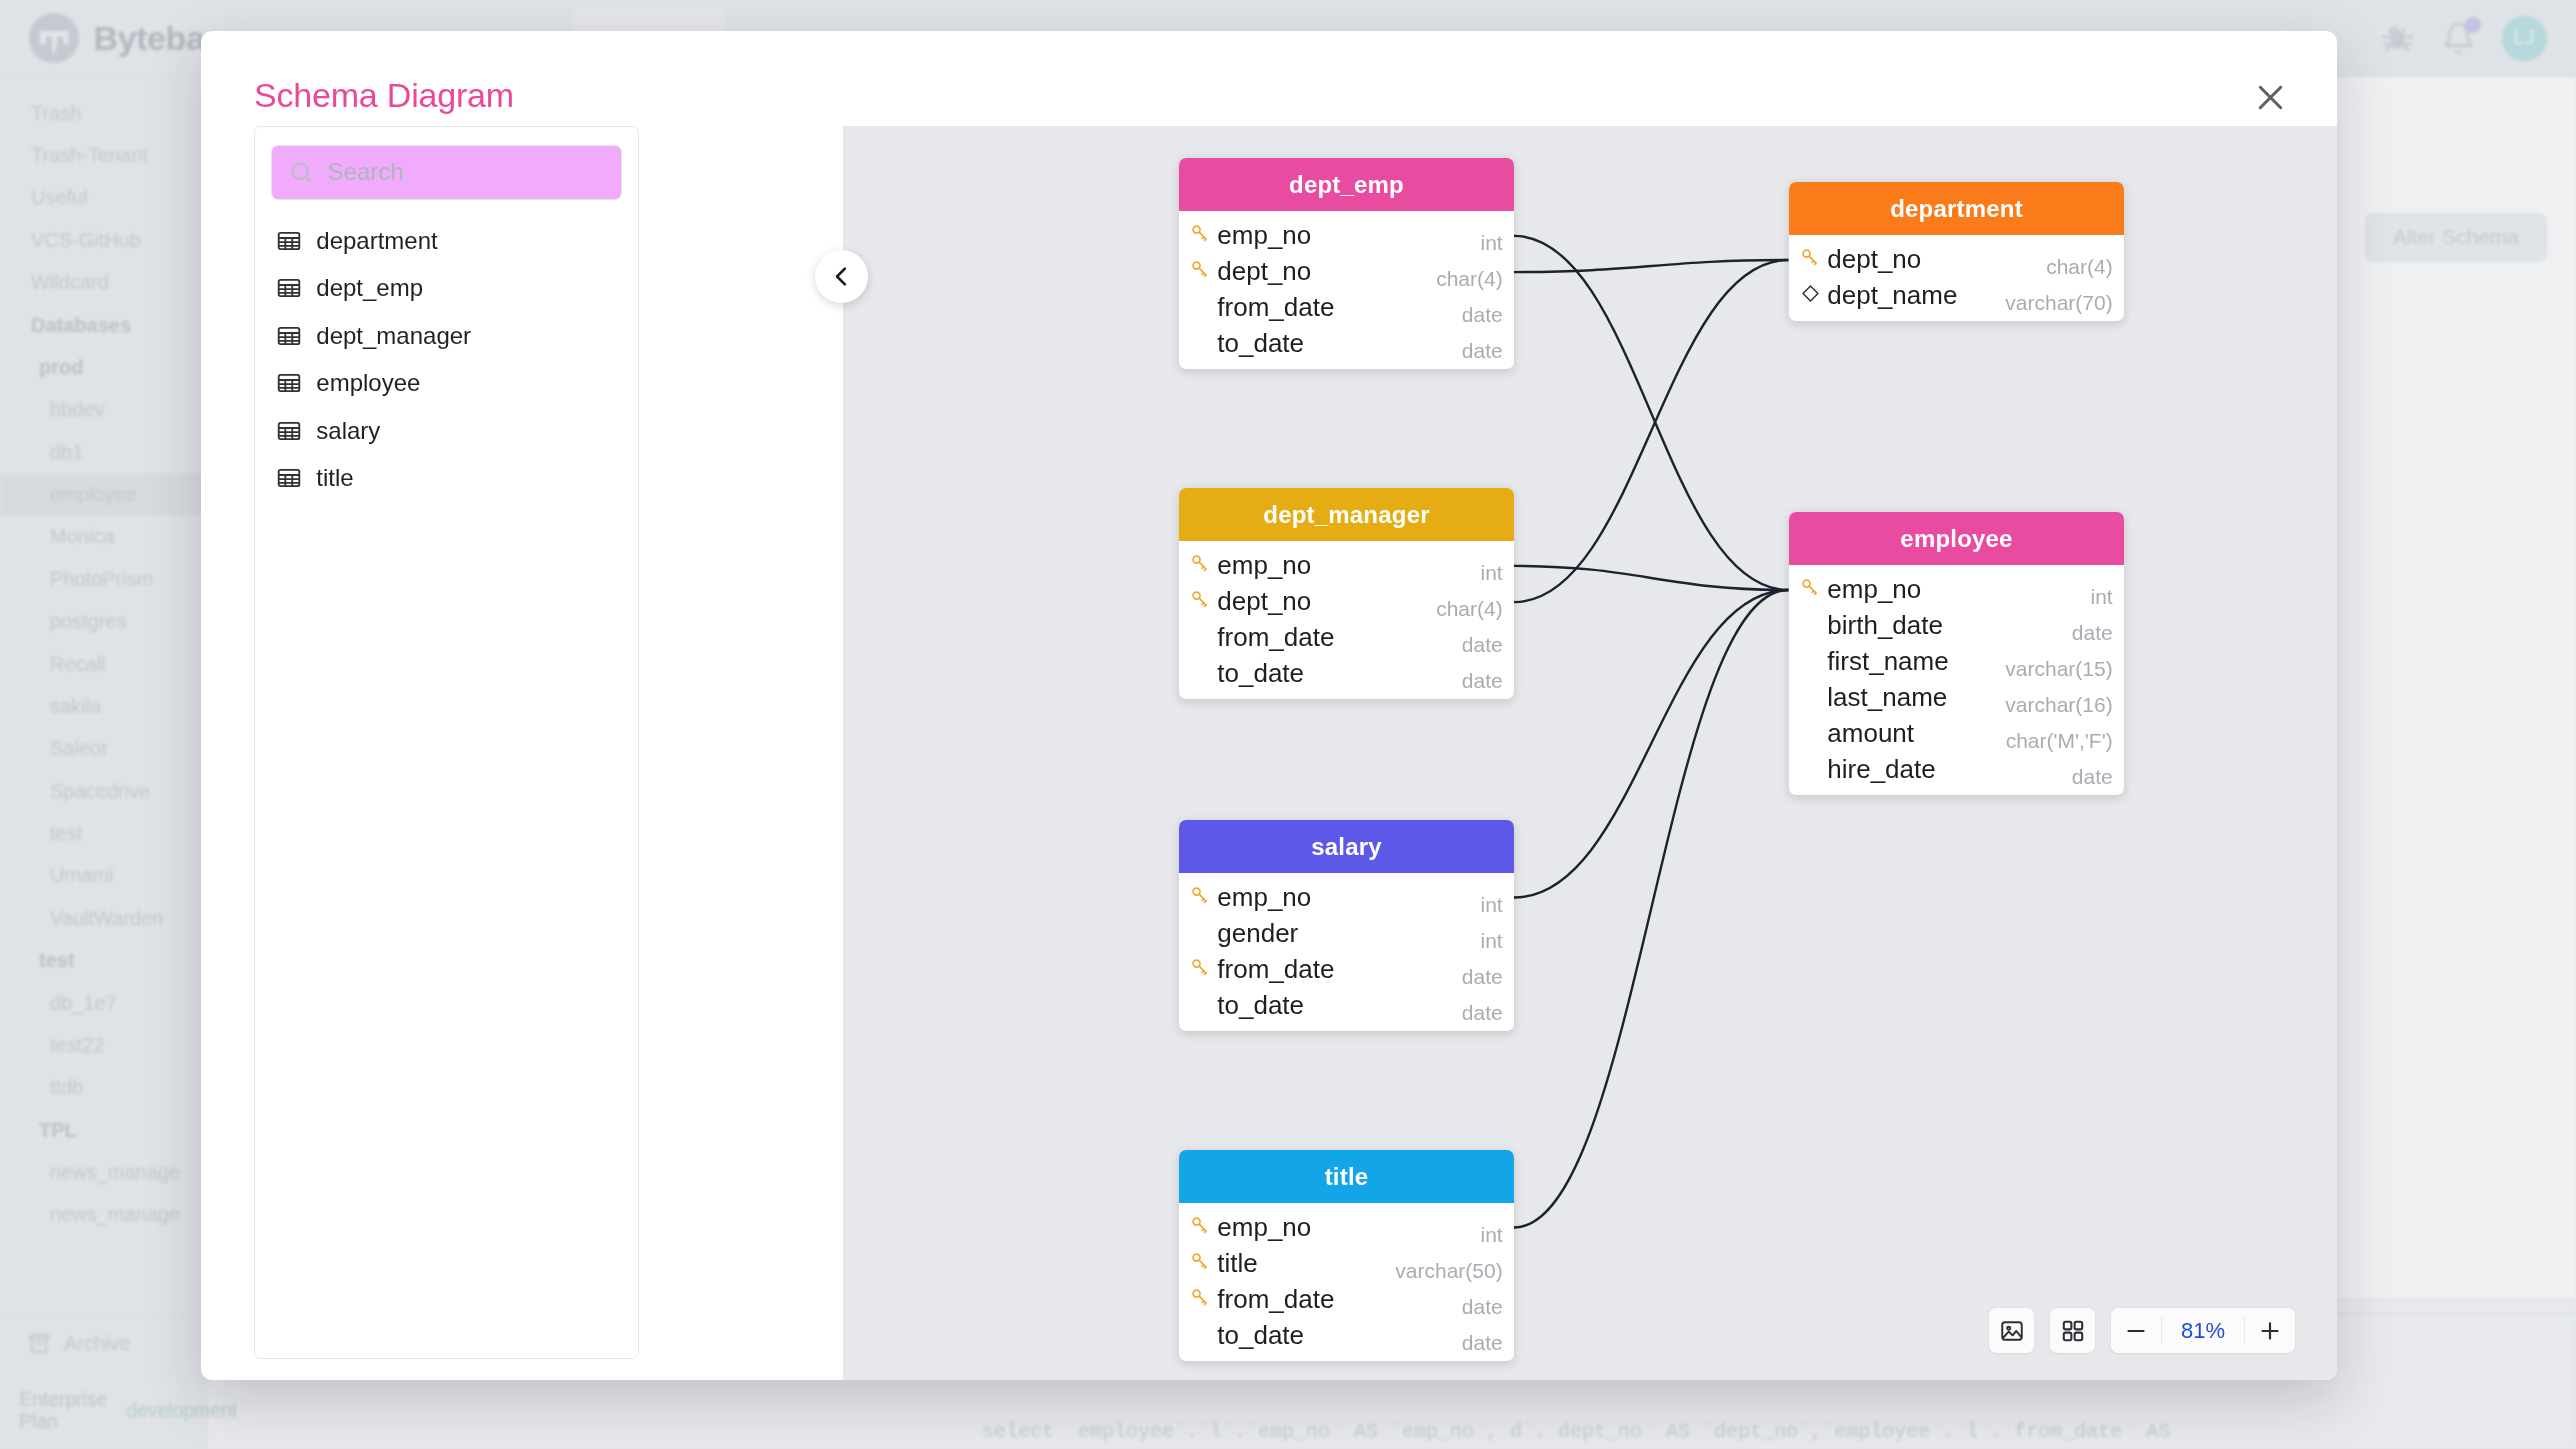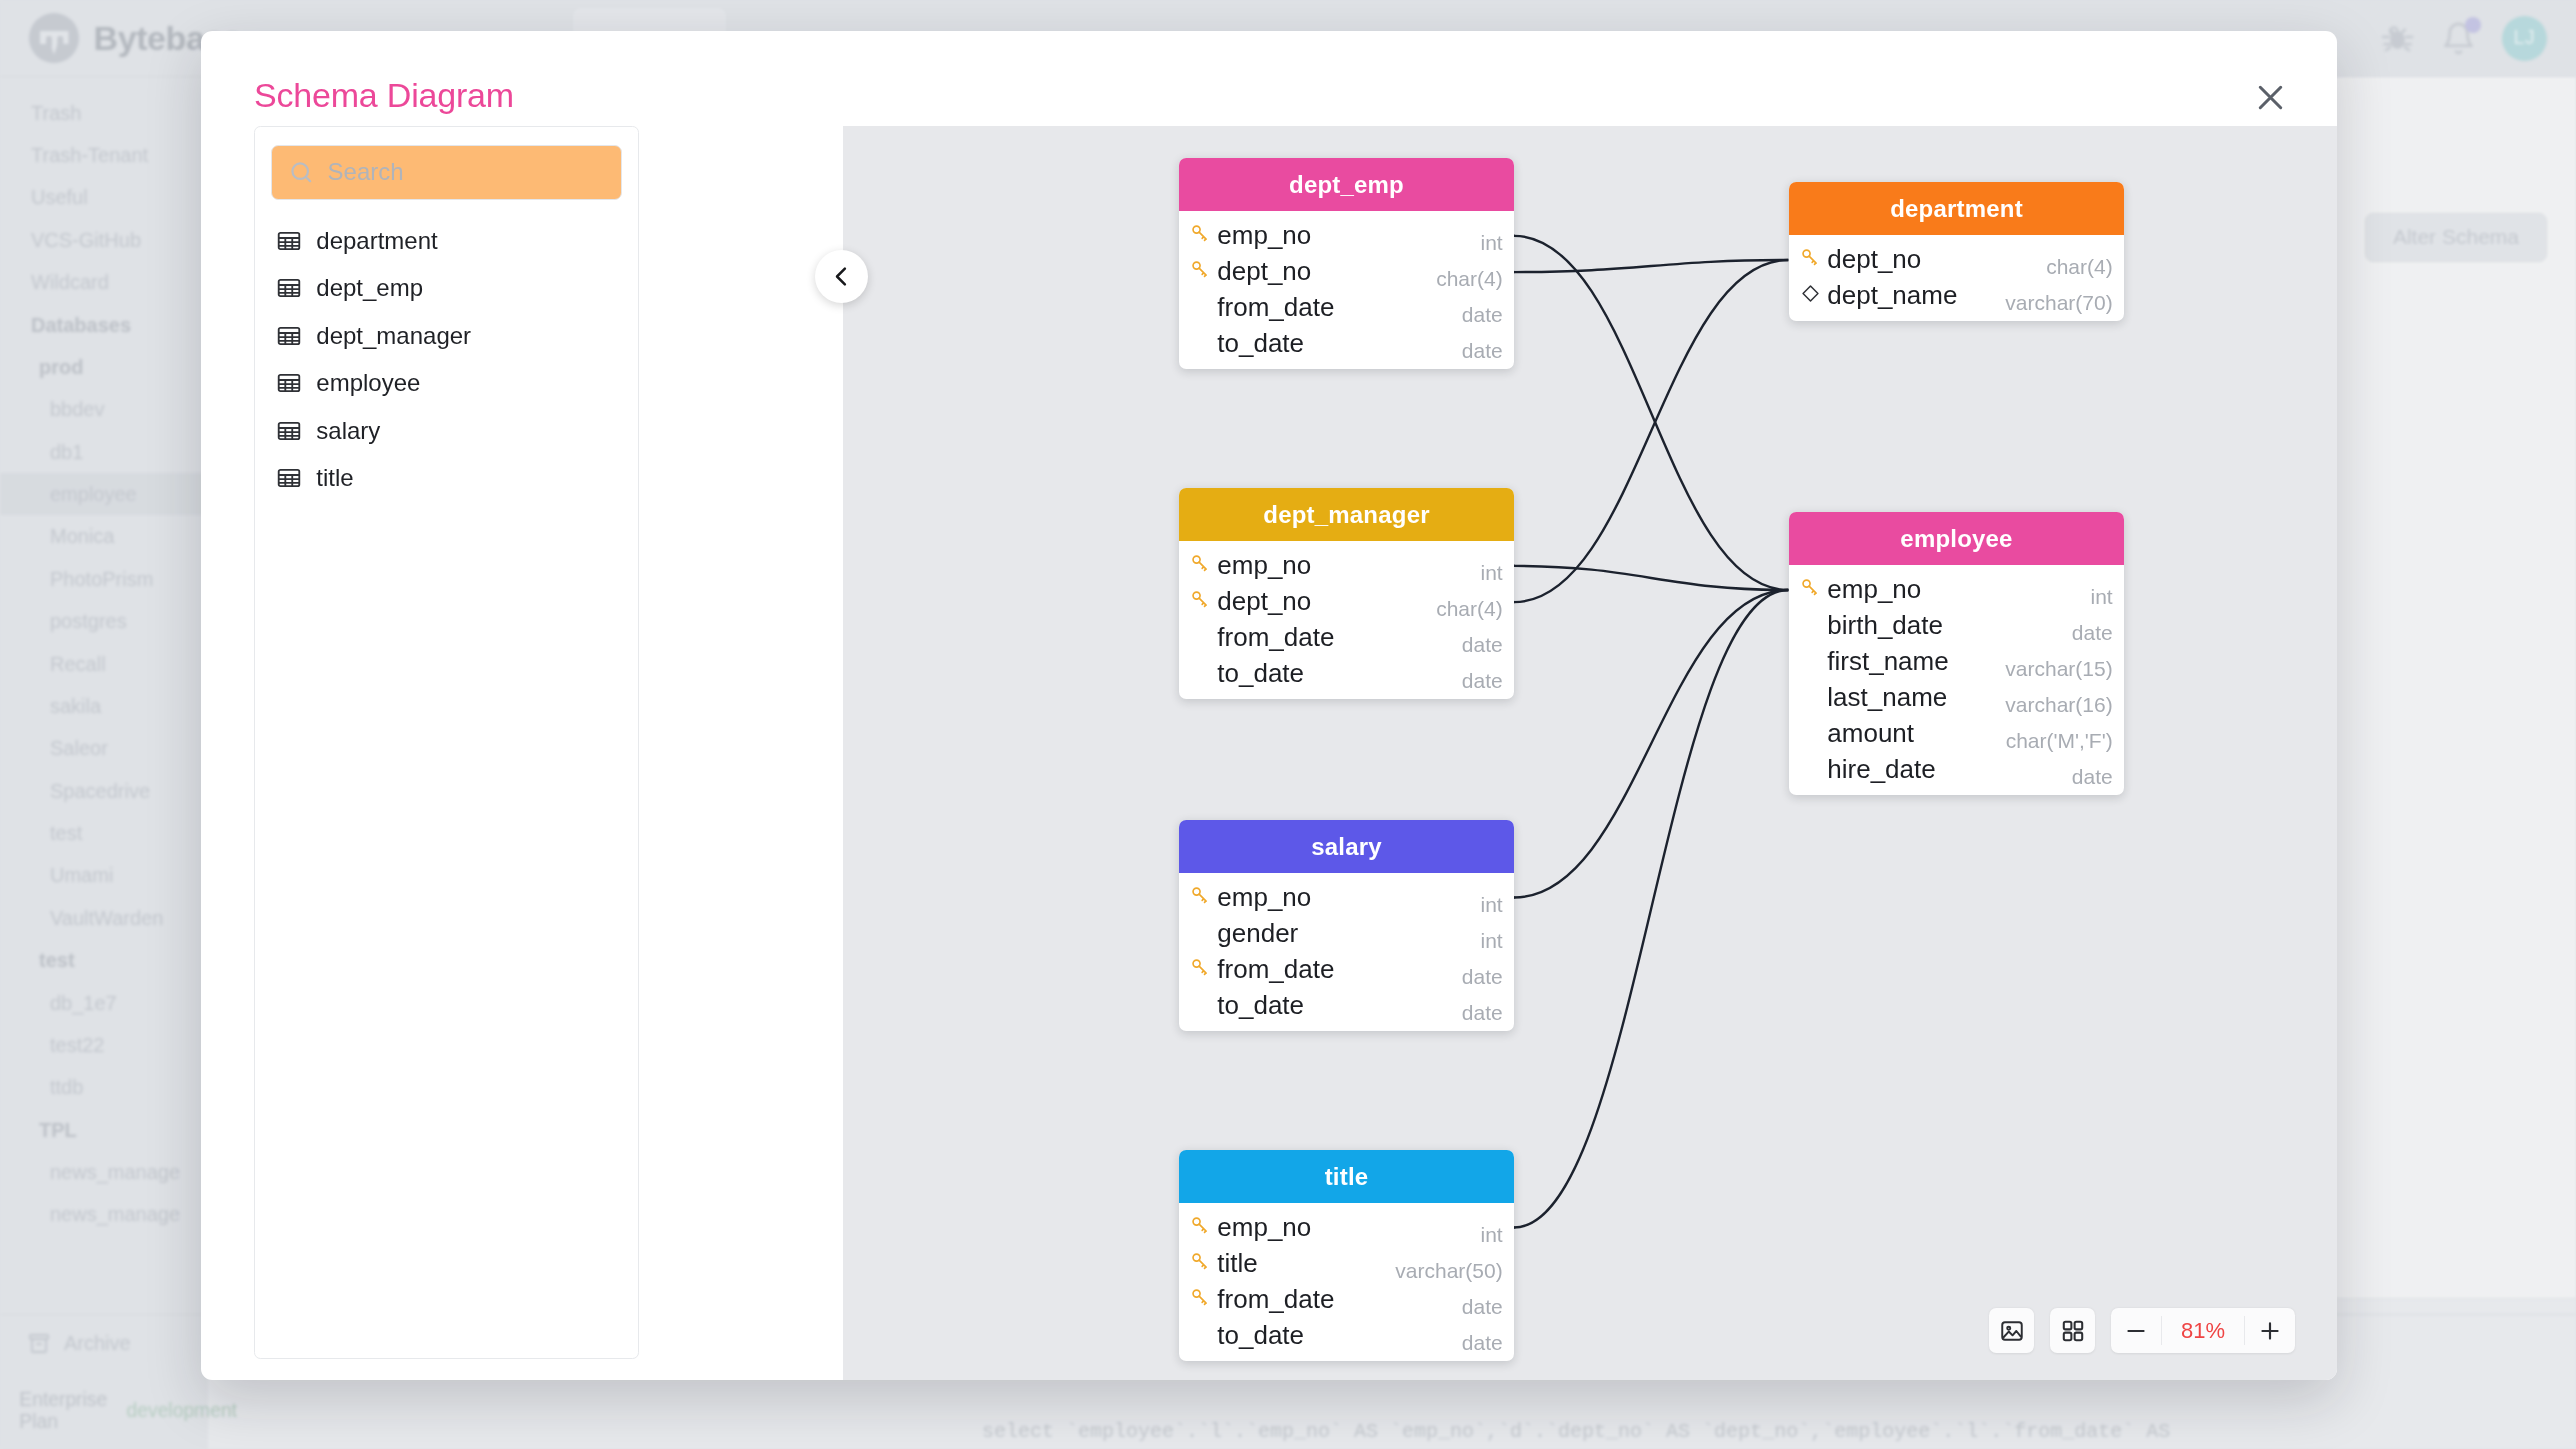--- a/index.html
+++ b/index.html
@@ -123,21 +123,21 @@
   #tables-panel {
     position: absolute; left: 53px; top: 95px;
     width: 385px; bottom: 21px;
     border: 0.8px solid #e7e9ec; border-radius: 6.4px;
     background: #fff;
     padding: 17.7px 16px 0 16px;
   }
   #search-box {
     display: flex; align-items: center; gap: 13px;
     height: 55px; border: 0.8px solid #e4e6ea; border-radius: 7.2px;
-    padding: 0 16px; background: #fdba74;
+    padding: 0 16px; background: #f0abfc;
   }
   #search-box svg { width: 26.6px; height: 26.6px; color: #b9bdc4; flex: 0 0 auto; }
   #search-input {
     border: 0; outline: 0; background: transparent;
     font-family: "Liberation Sans", sans-serif;
     font-size: 24px; color: #2b2d31; width: 100%;
   }
   #search-input::placeholder { color: #b0b4bb; }
   #table-list { margin-top: 17.7px; }
   .table-item {
@@ -206,21 +206,21 @@
   #zoom-group {
     display: flex; align-items: center; height: 45px;
     background: #fbfbfc; border-radius: 7.2px; box-shadow: 0 0.8px 2.4px rgba(0,0,0,.08);
     overflow: hidden;
   }
   .zoom-btn {
     width: 50px; height: 45px; display: flex; align-items: center; justify-content: center;
     cursor: pointer; color: #2c2e33; font-size: 27px; line-height: 1;
   }
   #zoom-level {
-    min-width: 84px; text-align: center; font-size: 22px; color: #ef4444;
+    min-width: 84px; text-align: center; font-size: 22px; color: #1d4ed8;
     border-left: 0.8px solid #e8e9ec; border-right: 0.8px solid #e8e9ec;
     height: 29px; display: flex; align-items: center; justify-content: center;
   }
 </style>
 </head>
 <body>
 
 <div id="app-bg">
 
   <div id="bg-canvas"></div>

